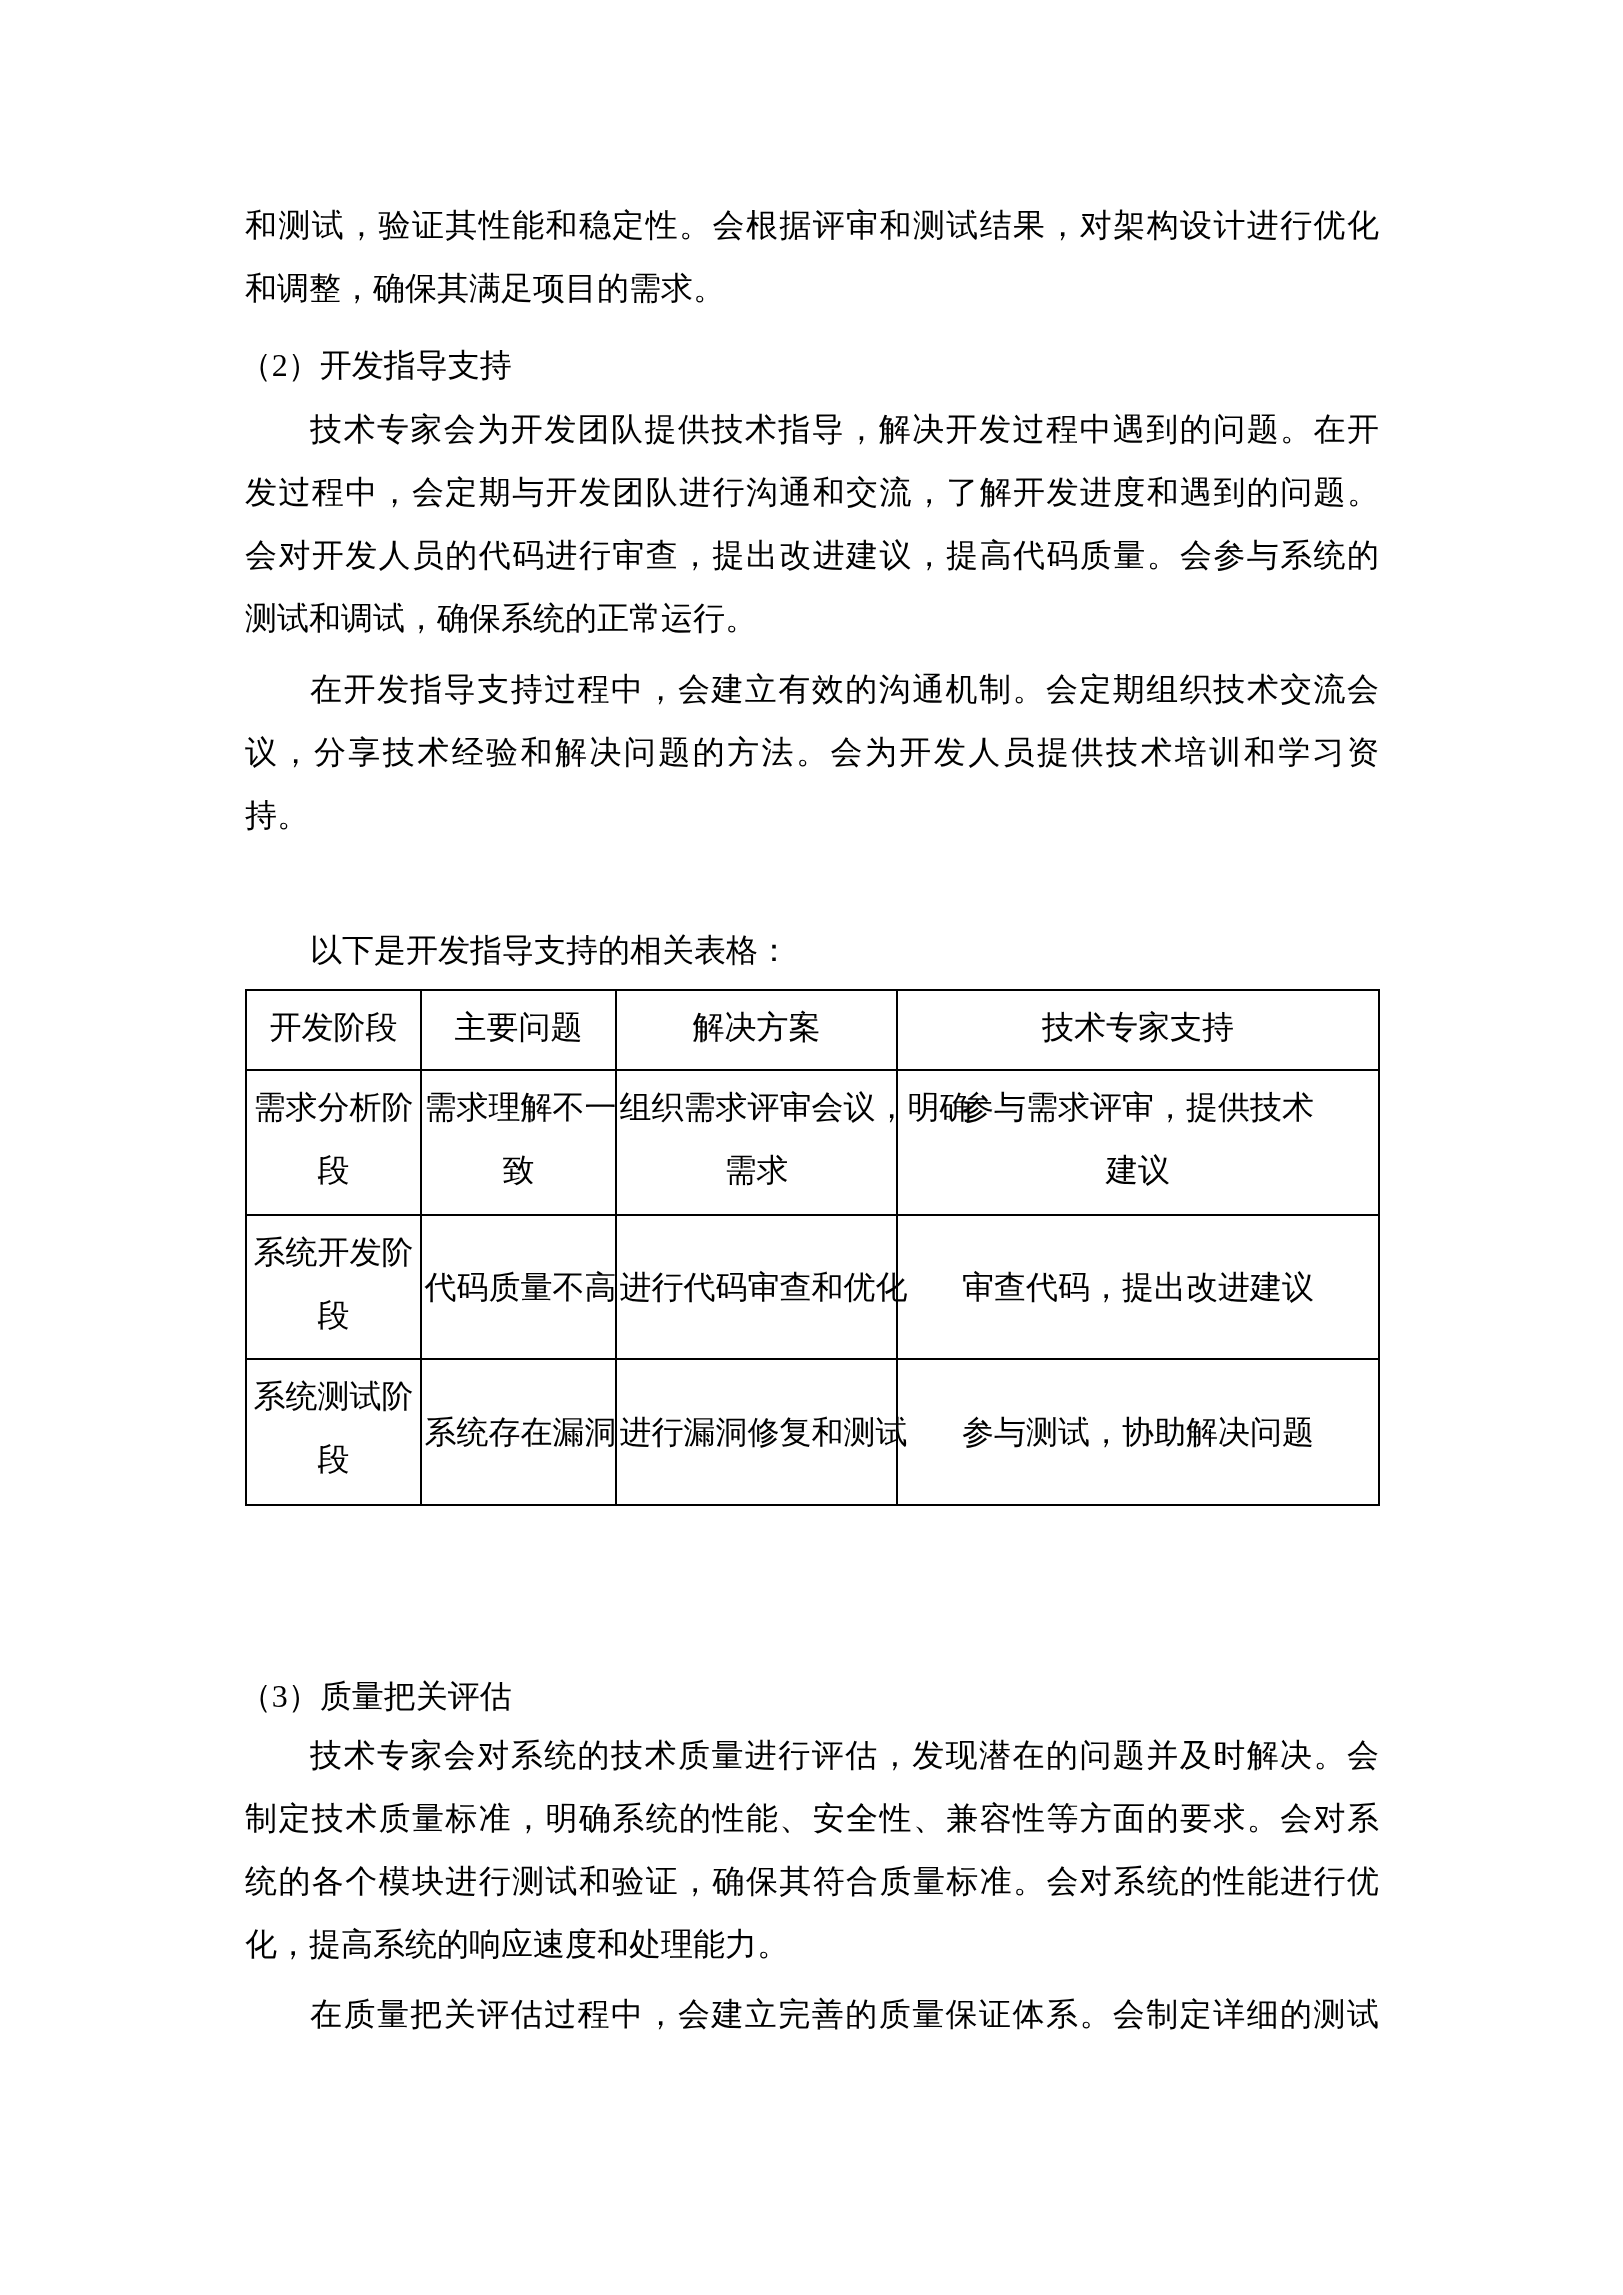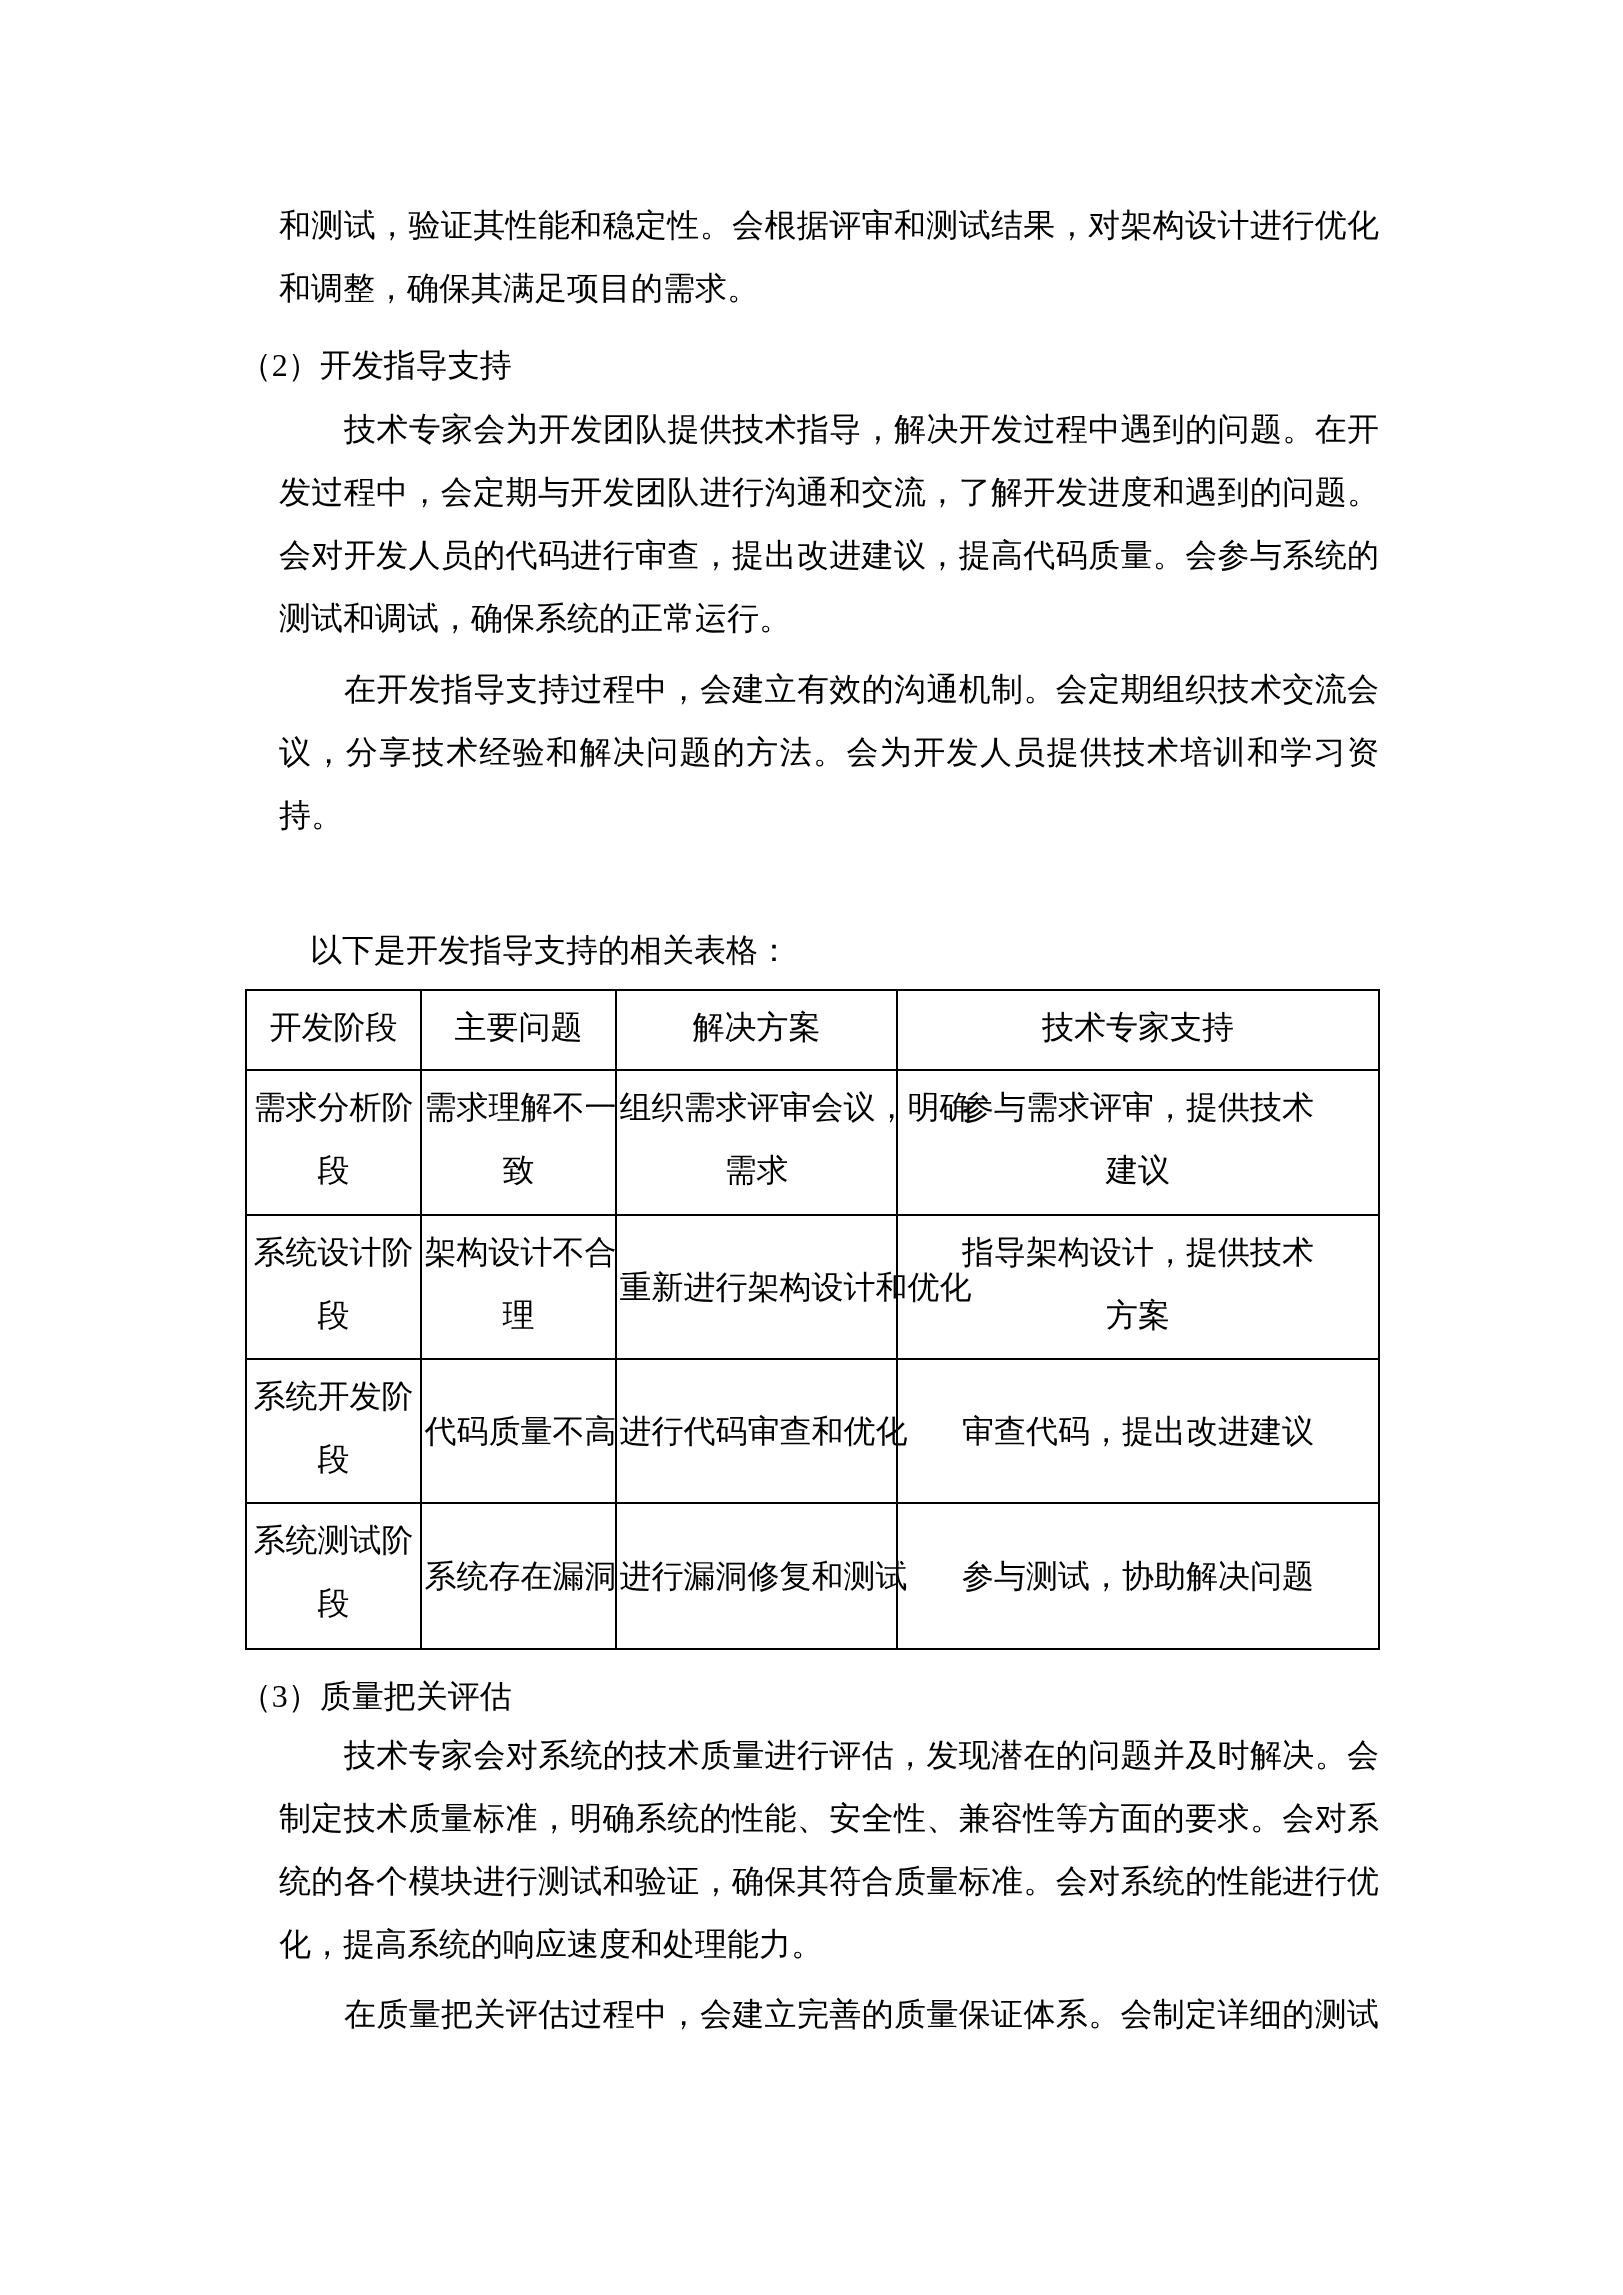--- a/index.html
+++ b/index.html
@@ -38,21 +38,20 @@
       left: 0;
       font-size: 32px;
       line-height: 63px;
       white-space: nowrap;
     }
     .line {
       display: block;
       height: 63px;
       white-space: nowrap;
       text-align-last: justify;
-      margin-left: 34px;
     }
     .line.last {
       text-align-last: left;
     }
     .line.first-indent { padding-left: 65px; }
 
     
     .doc-table {
       position: absolute;
       left: 245px;
@@ -151,37 +150,20 @@
       </td>
       <td>
         <span class="cell-line">组织需求评审会议，明确</span>
         <span class="cell-line">需求</span>
       </td>
       <td>
         <span class="cell-line">参与需求评审，提供技术</span>
         <span class="cell-line">建议</span>
       </td>
     </tr>
-    <tr class="r2">
-      <td>
-        <span class="cell-line">系统设计阶</span>
-        <span class="cell-line">段</span>
-      </td>
-      <td>
-        <span class="cell-line">架构设计不合</span>
-        <span class="cell-line">理</span>
-      </td>
-      <td class="v-mid">
-        <span class="cell-line">重新进行架构设计和优化</span>
-      </td>
-      <td>
-        <span class="cell-line">指导架构设计，提供技术</span>
-        <span class="cell-line">方案</span>
-      </td>
-    </tr>
     <tr class="r3">
       <td>
         <span class="cell-line">系统开发阶</span>
         <span class="cell-line">段</span>
       </td>
       <td class="v-mid">
         <span class="cell-line">代码质量不高</span>
       </td>
       <td class="v-mid">
         <span class="cell-line">进行代码审查和优化</span>

